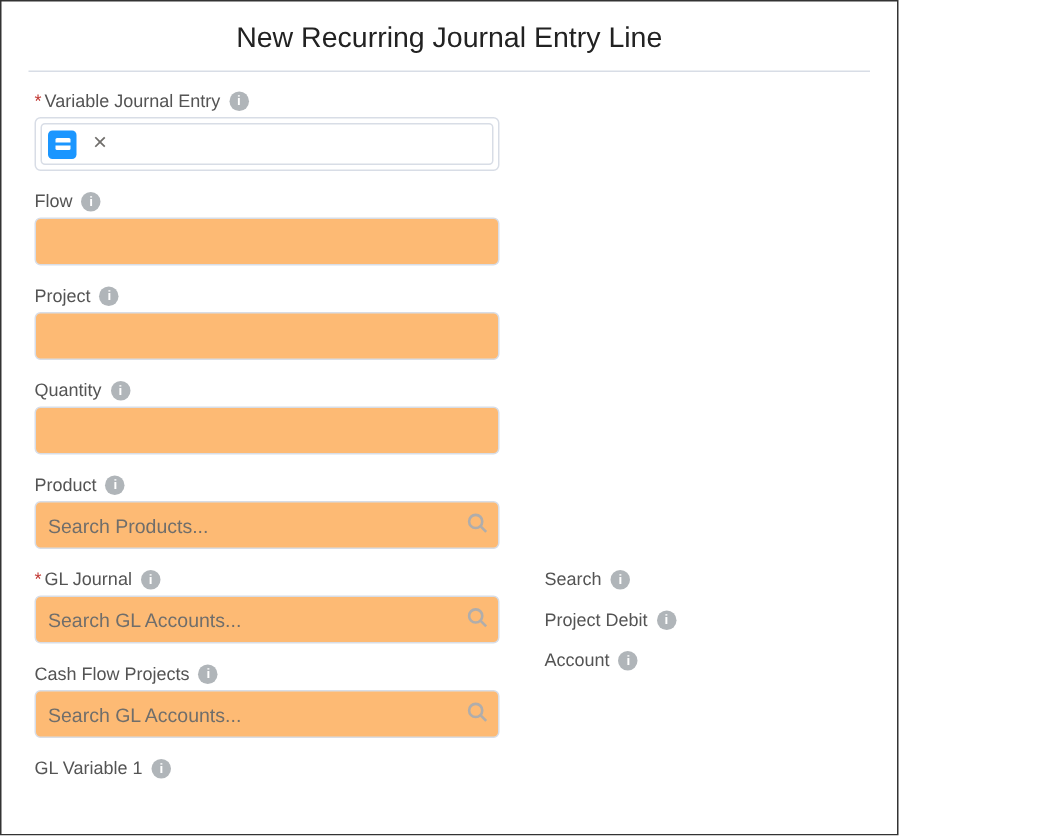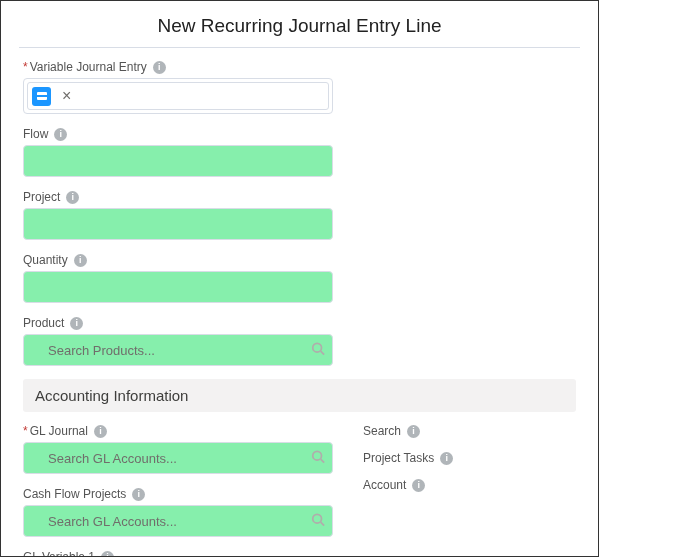--- a/index.html
+++ b/index.html
@@ -56,24 +56,24 @@
       color: #fff;
       font-size: 9px;
       font-weight: bold;
       margin-left: 6px;
     }
     .input {
       width: 310px;
       height: 32px;
       border: 1px solid #d8dde6;
       border-radius: 4px;
-      padding: 0 24px;
+      padding: 0 8px;
       font-size: 13px;
       color: #333;
-      background: #86efac;
+      background: #fdba74;
     }
     .pill-box {
       width: 310px;
       height: 36px;
       border: 1px solid #d8dde6;
       border-radius: 4px;
       display: flex;
       align-items: center;
       padding: 3px;
       background: #fff;
@@ -211,21 +211,20 @@
         <input class="input" type="text" placeholder="Search Products..." style="">
         <span class="search-icon">
           <svg width="14" height="14" viewBox="0 0 16 16" fill="none" stroke="#b0adab" stroke-width="2">
               <circle cx="7" cy="7" r="5"></circle>
               <line x1="11" y1="11" x2="15" y2="15"></line>
             </svg>
         </span>
       </div>
     </div>
 
-    <div class="section-header">Accounting Information</div>
 
     <div class="two-col">
       <div class="col">
 
         <div class="field-group">
           <div class="field-label">
             <span class="req">*</span>
             <span>GL Journal</span>
             <span class="info-icon">i</span>
           </div>
@@ -269,21 +268,21 @@
 
         <div class="field-group">
           <div class="field-label">
             <span>Search</span>
             <span class="info-icon">i</span>
           </div>
         </div>
 
         <div class="field-group">
           <div class="field-label">
-            <span>Project Tasks</span>
+            <span>Project Debit</span>
             <span class="info-icon">i</span>
           </div>
         </div>
 
         <div class="field-group">
           <div class="field-label">
             <span>Account</span>
             <span class="info-icon">i</span>
           </div>
 

